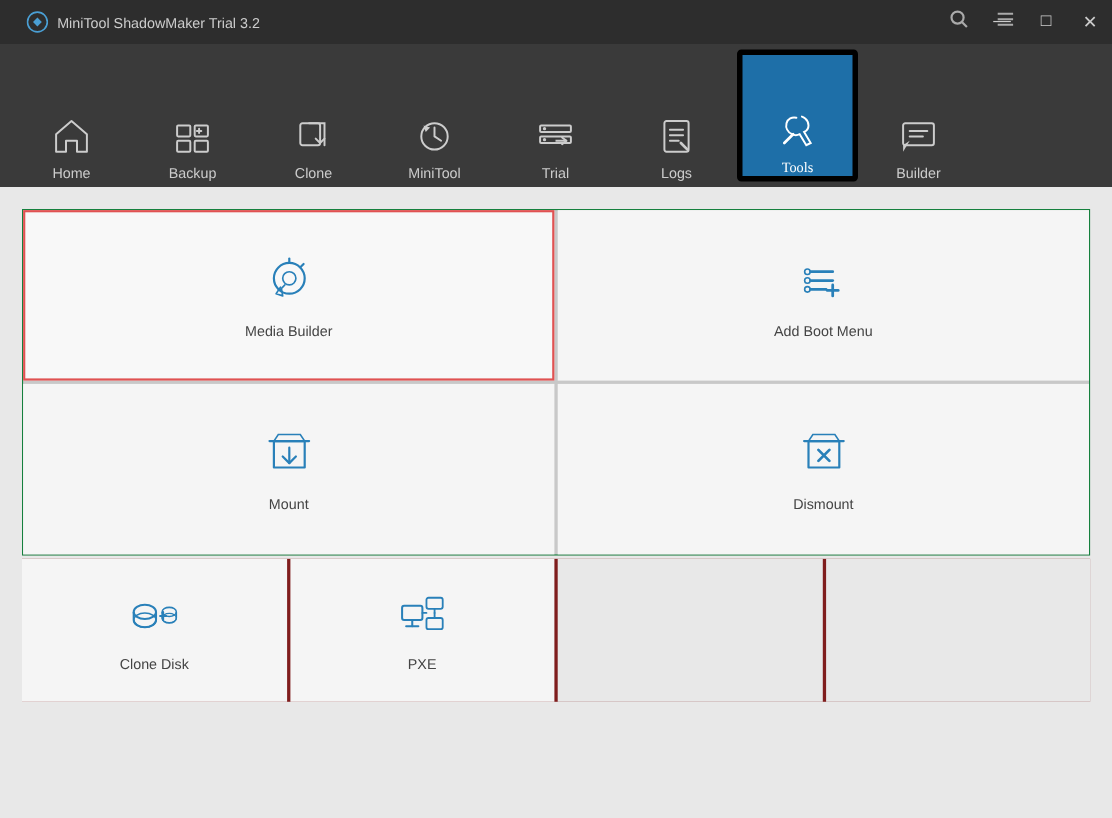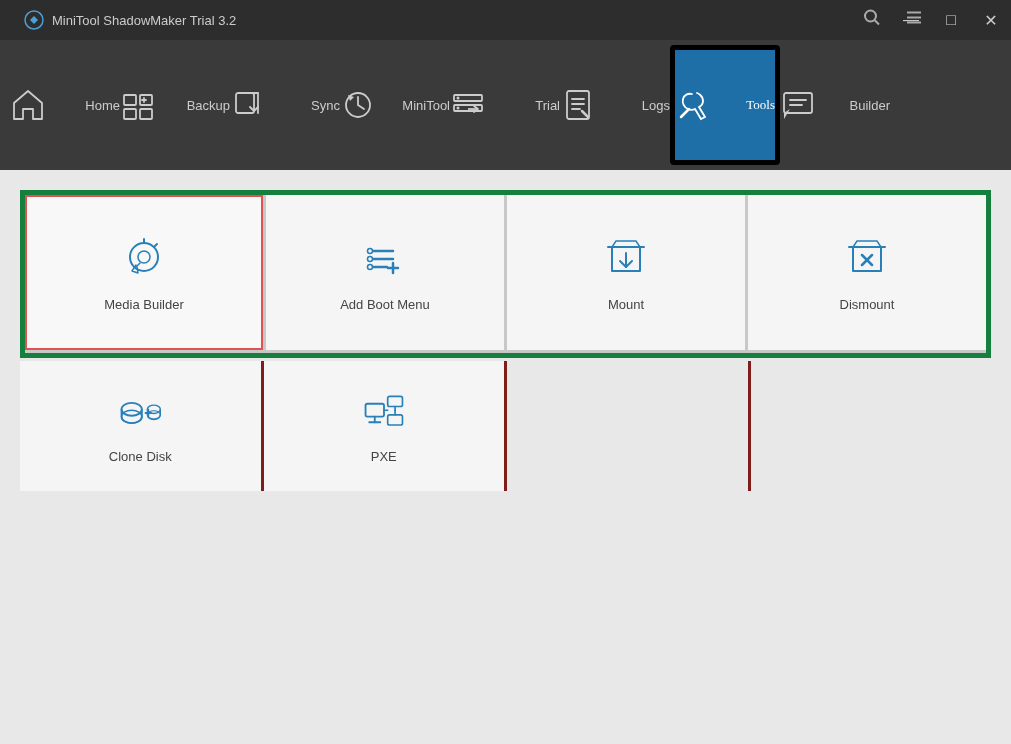--- a/index.html
+++ b/index.html
@@ -74,23 +74,23 @@
     .nav-bar {
       width: 100%;
       height: 130px;
       background: #3a3a3a;
       display: flex;
       align-items: center;
       padding: 0 10px;
     }
     .nav-item {
       display: flex;
-      flex-direction: row;
-      align-items: center;
-      justify-content: space-between;
+      flex-direction: column;
+      align-items: center;
+      justify-content: flex-end;
       width: 110px;
       height: 120px;
       cursor: pointer;
       border-radius: 4px;
       color: #cccccc;
       font-size: 13px;
       gap: 8px;
       position: relative;
     }
     .nav-item.active {
@@ -105,25 +105,25 @@
     .main-content {
       width: 100%;
       height: calc(744px - 40px - 130px);
       background: #e8e8e8;
       padding: 20px;
     }
 
     
     .tool-grid {
       display: grid;
-      grid-template-columns: repeat(4, 1fr);
+      grid-template-columns: repeat(2, 1fr);
       grid-template-rows: auto auto;
       gap: 3px;
       background: #c8c8c8;
-      border: 5px solid #15803d;
+      border: 1px solid #15803d;
     }
 
     .tool-card {
       background: #f5f5f5;
       display: flex;
       flex-direction: column;
       align-items: center;
       justify-content: center;
       height: 155px;
       cursor: pointer;
@@ -223,21 +223,21 @@
     </svg>
     <span class="nav-label">Backup</span>
   </div>
 
   <div class="nav-item">
     <svg class="nav-svg" viewBox="0 0 36 36">
       <rect x="6" y="6" width="18" height="20" rx="2"></rect>
       <path d="M14 6 L28 6 L28 26" stroke-linecap="round"></path>
       <path d="M20 20 L24 24 L28 20" stroke-linecap="round" stroke-linejoin="round"></path>
     </svg>
-    <span class="nav-label">Sync</span>
+    <span class="nav-label">Clone</span>
   </div>
 
   <div class="nav-item">
     <svg class="nav-svg" viewBox="0 0 36 36">
       <circle cx="18" cy="18" r="12"></circle>
       <path d="M18 10 L18 18 L24 22" stroke-linecap="round" stroke-linejoin="round"></path>
       <path d="M8 8 L14 10 L10 14 Z" fill="currentColor" stroke="none"></path>
     </svg>
     <span class="nav-label">MiniTool</span>
   </div>

